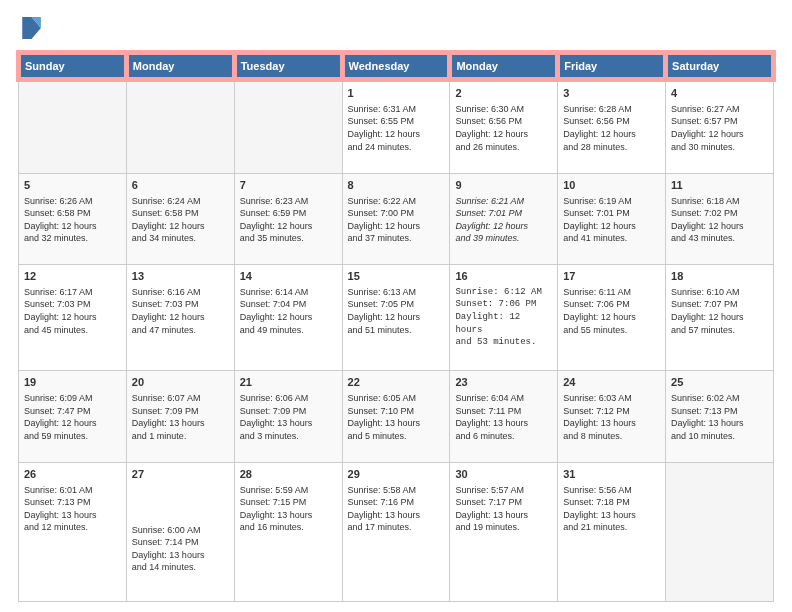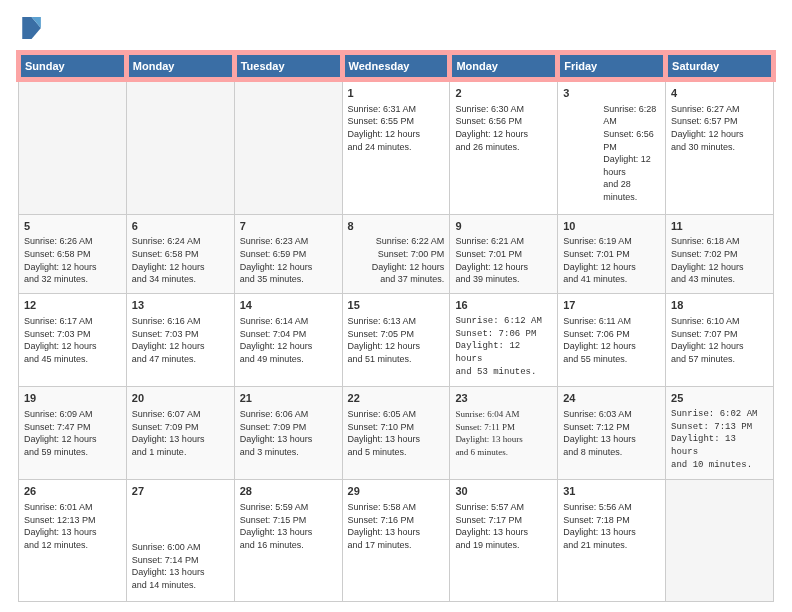--- a/index.html
+++ b/index.html
@@ -144,21 +144,21 @@
           </td>
           <td>
             <span class="day-number">2</span>
             <div class="day-info" style="white-space: pre-line;">Sunrise: 6:30 AM
 Sunset: 6:56 PM
 Daylight: 12 hours
 and 26 minutes.</div>
           </td>
           <td>
             <span class="day-number">3</span>
-            <div class="day-info" style="white-space: pre-line; margin-left: 40px;">Sunrise: 6:28 AM
+            <div class="day-info" style="white-space: pre-line;">Sunrise: 6:28 AM
 Sunset: 6:56 PM
 Daylight: 12 hours
 and 28 minutes.</div>
           </td>
           <td>
             <span class="day-number">4</span>
             <div class="day-info" style="white-space: pre-line;">Sunrise: 6:27 AM
 Sunset: 6:57 PM
 Daylight: 12 hours
 and 30 minutes.</div>
@@ -181,28 +181,28 @@
           </td>
           <td>
             <span class="day-number">7</span>
             <div class="day-info" style="white-space: pre-line;">Sunrise: 6:23 AM
 Sunset: 6:59 PM
 Daylight: 12 hours
 and 35 minutes.</div>
           </td>
           <td>
             <span class="day-number">8</span>
-            <div class="day-info" style="white-space: pre-line; text-align: right;">Sunrise: 6:22 AM
+            <div class="day-info" style="white-space: pre-line;">Sunrise: 6:22 AM
 Sunset: 7:00 PM
 Daylight: 12 hours
 and 37 minutes.</div>
           </td>
           <td>
             <span class="day-number">9</span>
-            <div class="day-info" style="white-space: pre-line;">Sunrise: 6:21 AM
+            <div class="day-info" style="white-space: pre-line; font-style: italic;">Sunrise: 6:21 AM
 Sunset: 7:01 PM
 Daylight: 12 hours
 and 39 minutes.</div>
           </td>
           <td>
             <span class="day-number">10</span>
             <div class="day-info" style="white-space: pre-line;">Sunrise: 6:19 AM
 Sunset: 7:01 PM
 Daylight: 12 hours
 and 41 minutes.</div>
@@ -290,45 +290,45 @@
           </td>
           <td>
             <span class="day-number">22</span>
             <div class="day-info" style="white-space: pre-line;">Sunrise: 6:05 AM
 Sunset: 7:10 PM
 Daylight: 13 hours
 and 5 minutes.</div>
           </td>
           <td>
             <span class="day-number">23</span>
-            <div class="day-info" style="white-space: pre-line; font-family: Liberation Serif, serif;">Sunrise: 6:04 AM
+            <div class="day-info" style="white-space: pre-line;">Sunrise: 6:04 AM
 Sunset: 7:11 PM
 Daylight: 13 hours
 and 6 minutes.</div>
           </td>
           <td>
             <span class="day-number">24</span>
             <div class="day-info" style="white-space: pre-line;">Sunrise: 6:03 AM
 Sunset: 7:12 PM
 Daylight: 13 hours
 and 8 minutes.</div>
           </td>
           <td>
             <span class="day-number">25</span>
-            <div class="day-info" style="white-space: pre-line; font-family: Liberation Mono, monospace;">Sunrise: 6:02 AM
+            <div class="day-info" style="white-space: pre-line;">Sunrise: 6:02 AM
 Sunset: 7:13 PM
 Daylight: 13 hours
 and 10 minutes.</div>
           </td>
         </tr>
         <tr>
           <td>
             <span class="day-number">26</span>
             <div class="day-info" style="white-space: pre-line;">Sunrise: 6:01 AM
-Sunset: 12:13 PM
+Sunset: 7:13 PM
 Daylight: 13 hours
 and 12 minutes.</div>
           </td>
           <td>
             <span class="day-number">27</span>
             <div class="day-info" style="white-space: pre-line; margin-top: 42px;">Sunrise: 6:00 AM
 Sunset: 7:14 PM
 Daylight: 13 hours
 and 14 minutes.</div>
           </td>

